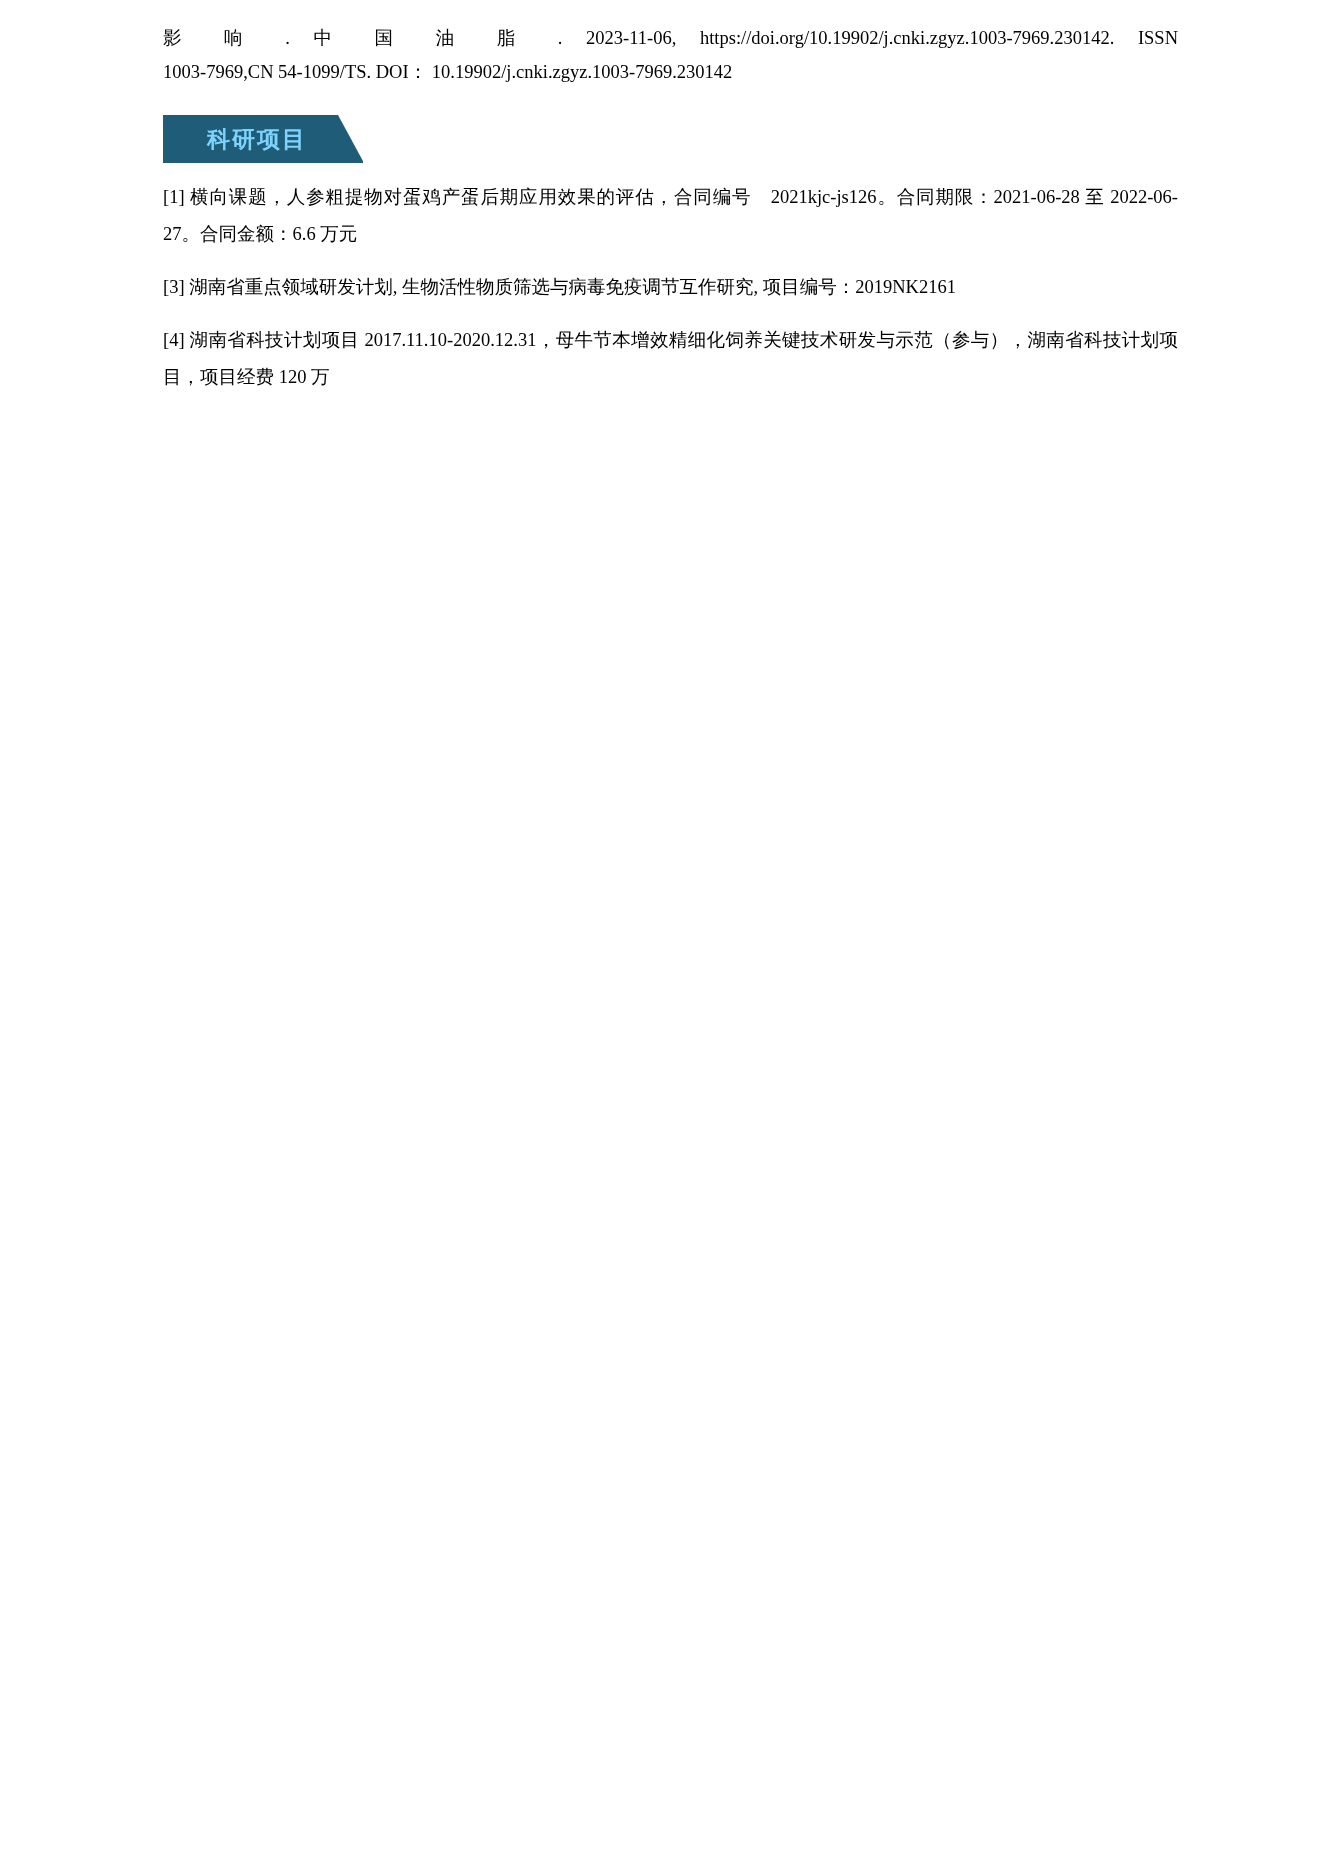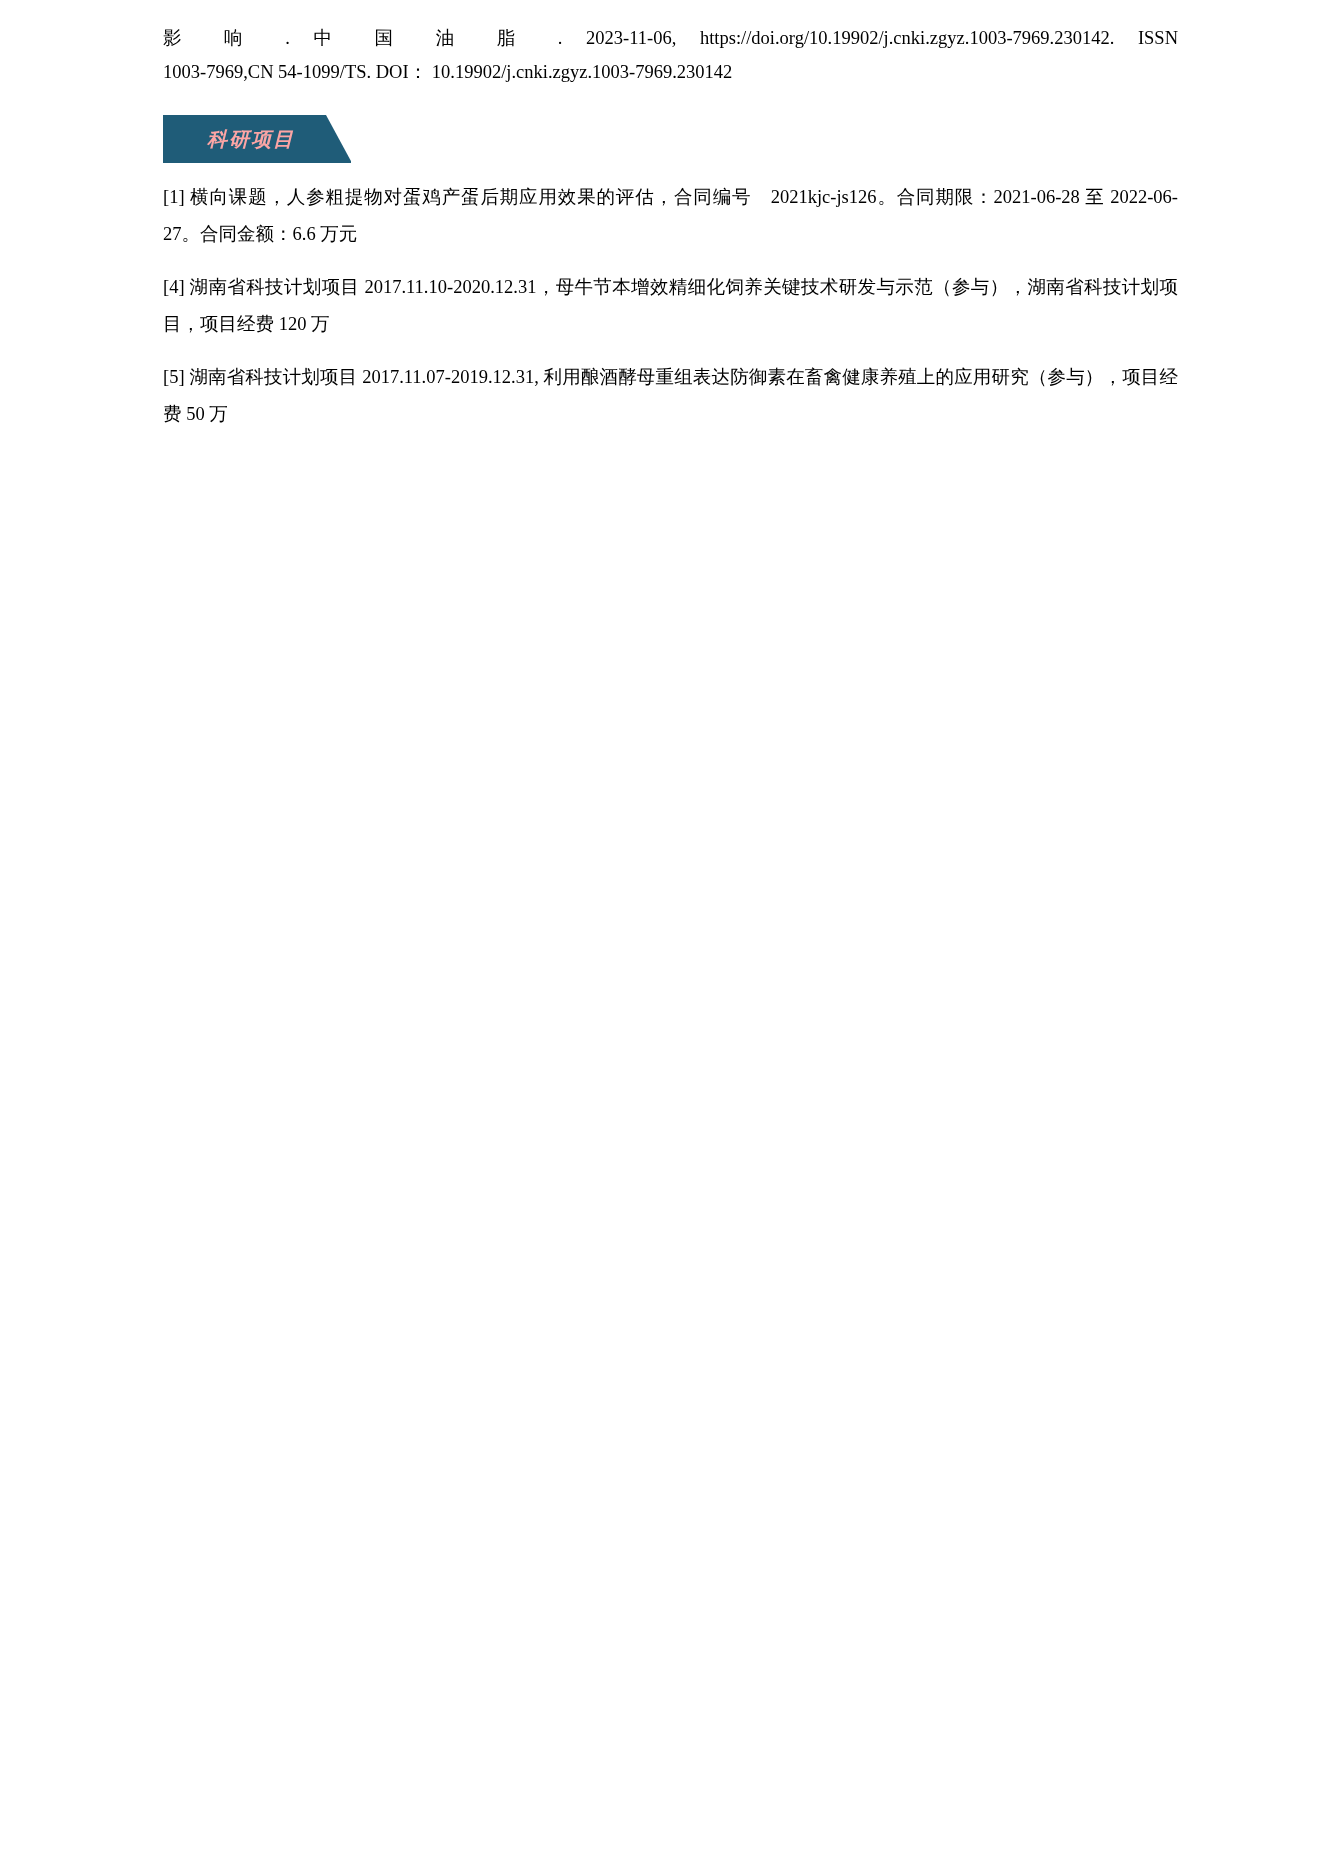--- a/index.html
+++ b/index.html
@@ -53,28 +53,27 @@
   .section-banner-wrap {
     margin-top: 26px;
     height: 48px;
     position: relative;
   }
   .section-banner {
     position: relative;
     display: inline-block;
     height: 48px;
     background: #1F5C78;
-    color: #fca5a5;
+    color: #7dd3fc;
     font-family: "Liberation Sans", "DejaVu Sans", sans-serif;
     font-weight: bold;
-    font-size: 20px;
+    font-size: 23px;
     line-height: 48px;
     padding: 0 56px 0 44px;
     letter-spacing: 2px;
-    font-style: italic;
   }
   .section-banner::after {
     content: "";
     position: absolute;
     right: -1px;
     top: 0;
     width: 0;
     height: 0;
     border-top: 48px solid #ffffff;
     border-left: 26px solid transparent;
@@ -116,27 +115,27 @@
     </div>
 
     <div class="project-list">
 
       <p class="project-item p-justify-both">
         <span class="idx">[1]</span>
         <span>横向课题，人参粗提物对蛋鸡产蛋后期应用效果的评估，合同编号　2021kjc-js126。合同期限：2021-06-28 至 2022-06-27。合同金额：6.6 万元</span>
       </p>
 
 
+      <p class="project-item p-justify-both">
+        <span class="idx">[3]</span>
+        <span>湖南省重点领域研发计划, 生物活性物质筛选与病毒免疫调节互作研究, 项目编号：2019NK2161</span>
+      </p>
 
       <p class="project-item p-justify-both">
         <span class="idx">[4]</span>
         <span>湖南省科技计划项目 2017.11.10-2020.12.31，母牛节本增效精细化饲养关键技术研发与示范（参与），湖南省科技计划项目，项目经费 120 万</span>
       </p>
 
-      <p class="project-item p-justify-both">
-        <span class="idx">[5]</span>
-        <span>湖南省科技计划项目 2017.11.07-2019.12.31, 利用酿酒酵母重组表达防御素在畜禽健康养殖上的应用研究（参与），项目经费 50 万</span>
-      </p>
 
     </div>
 
   </div>
 </div>
 
 </body></html>

